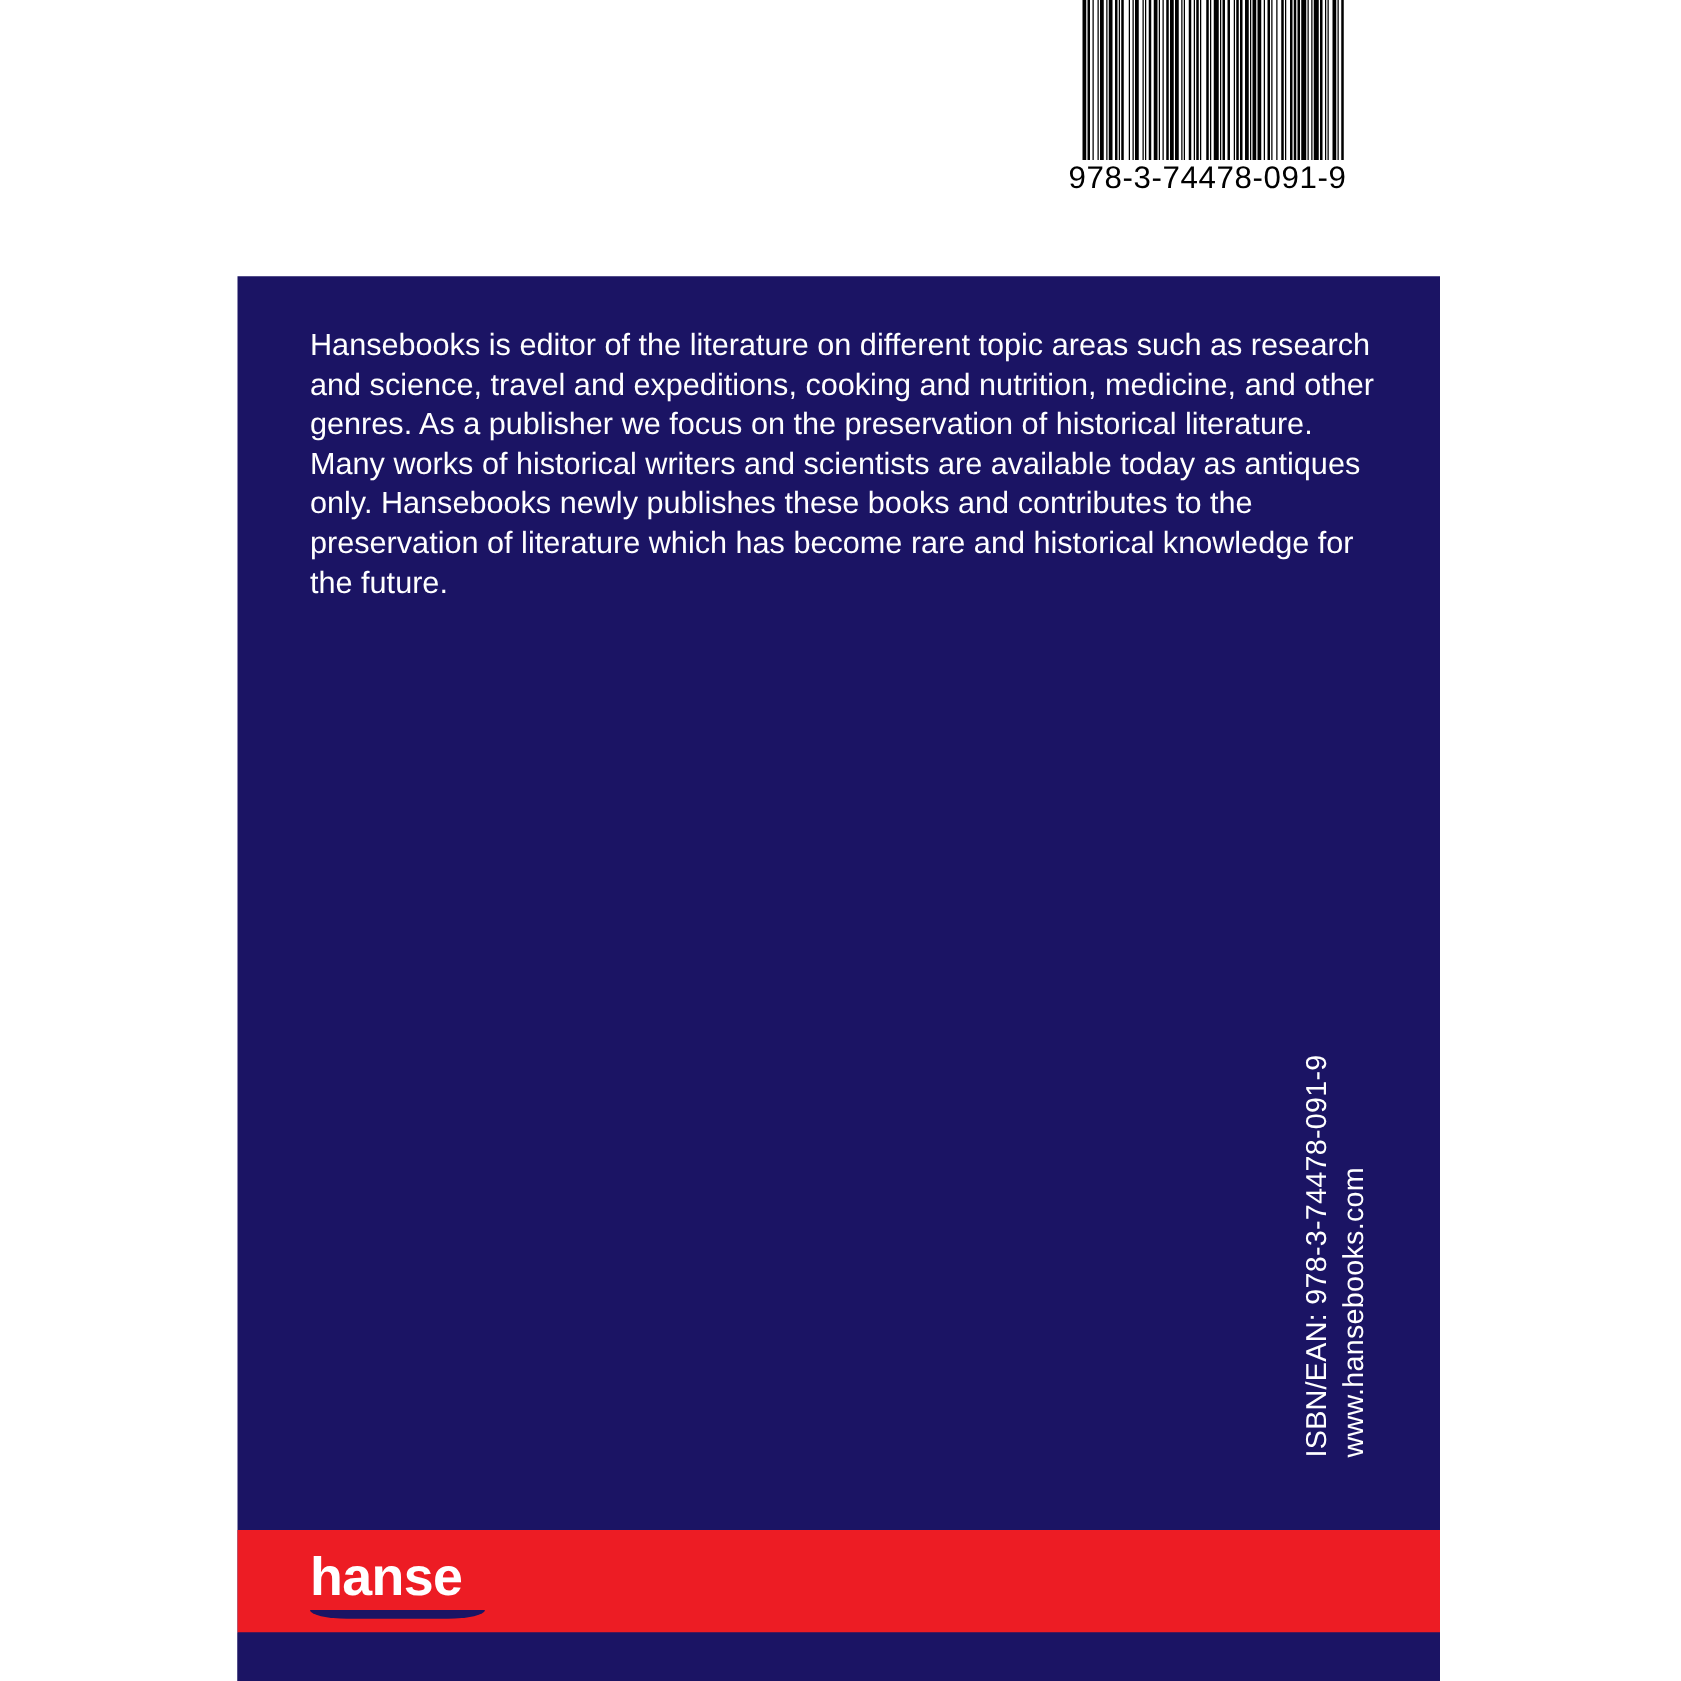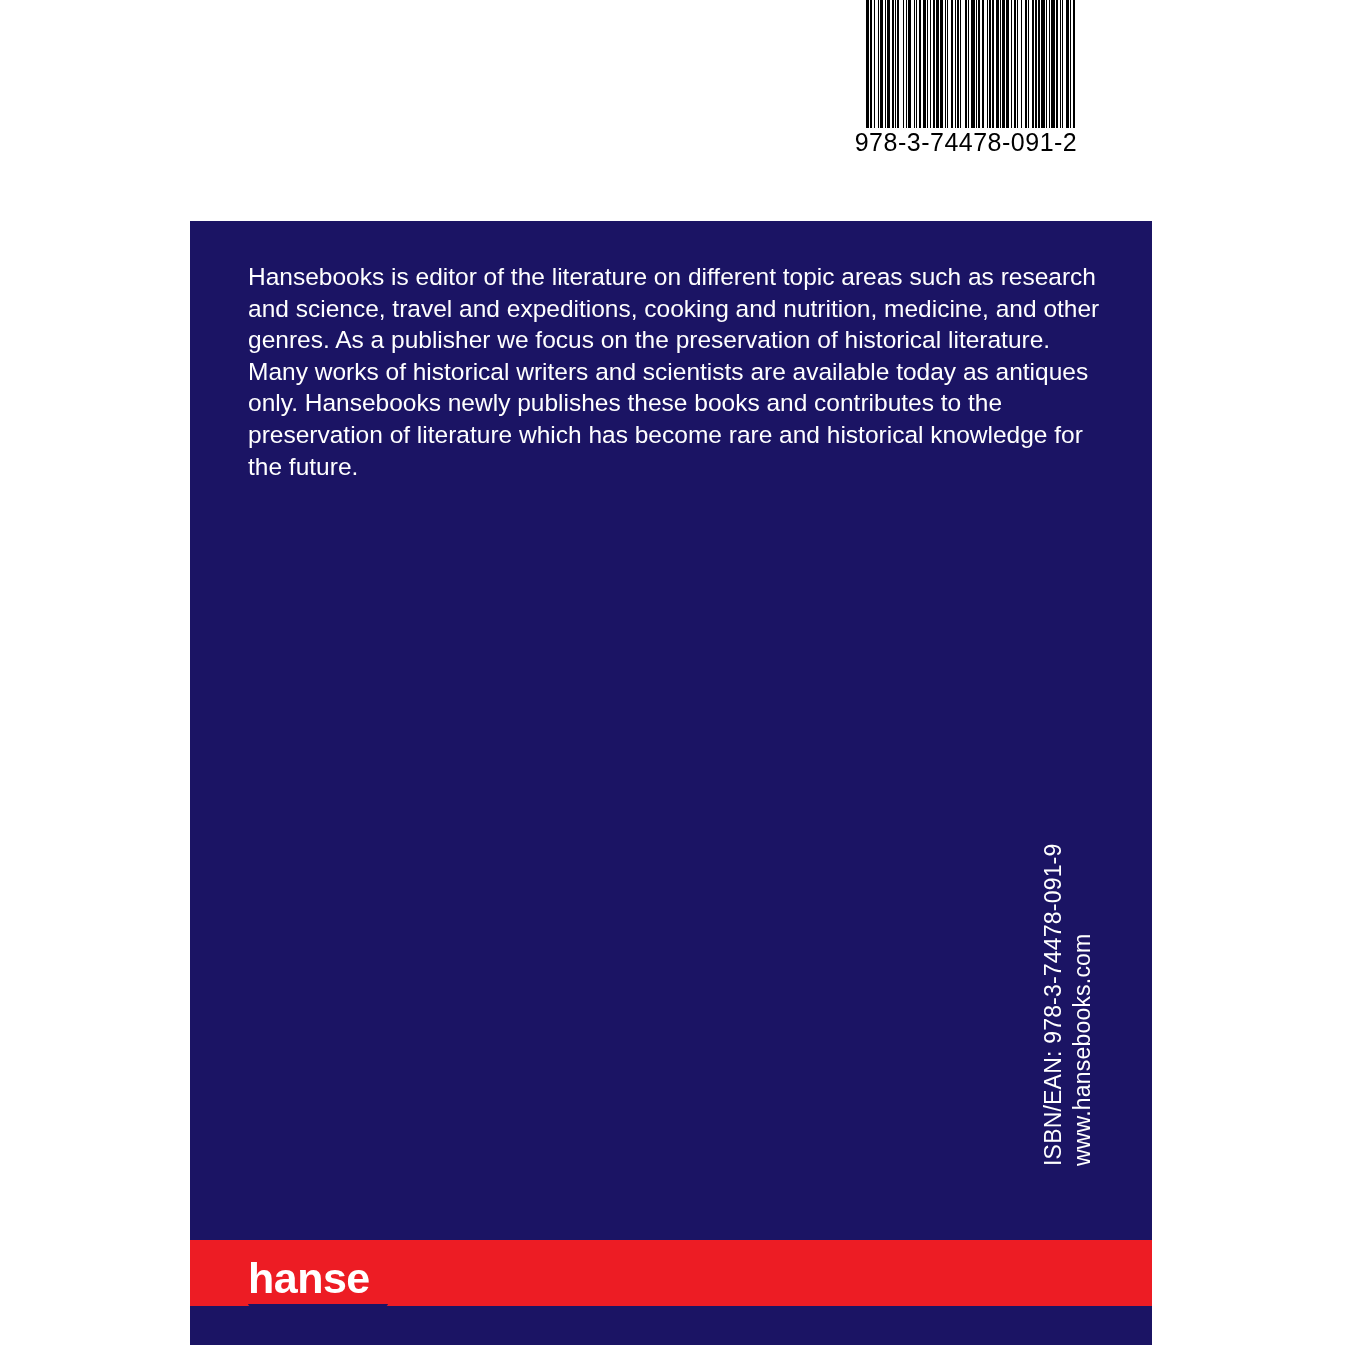--- a/index.html
+++ b/index.html
@@ -96,21 +96,20 @@
   }
 
   
   #footer-band {
     position: absolute;
     left: 190px;
     top: 1224px;
     width: 962px;
     height: 82px;
     background: #ed1c24;
-    margin-top: 16px;
   }
   #logo {
     position: absolute;
     left: 58px;
     top: 14px;
     color: #ffffff;
     font-size: 43px;
     font-weight: bold;
     letter-spacing: -0.5px;
     font-family: "Liberation Sans", sans-serif;
@@ -253,21 +252,21 @@
       <span style="width: 1.10995px; background: transparent;"></span>
       <span style="width: 1.10995px;"></span>
       <span style="width: 2.2199px; background: transparent;"></span>
       <span style="width: 3.32984px;"></span>
       <span style="width: 1.10995px; background: transparent;"></span>
       <span style="width: 1.10995px;"></span>
       <span style="width: 2.2199px; background: transparent;"></span>
       <span style="width: 1.10995px;"></span>
       <span style="width: 3.32984px; background: transparent;"></span>
     </div>
-  <div id="barcode-number">978-3-74478-091-2</div>
+  <div id="barcode-number">978-3-74478-091-9</div>
 </div>
 
 <div id="cover-panel">
 
   <div id="blurb">
     <p>Hansebooks is editor of the literature on different topic areas such as research and science, travel and expeditions, cooking and nutrition, medicine, and other genres. As a publisher we focus on the preservation of historical literature. Many works of historical writers and scientists are available today as antiques only. Hansebooks newly publishes these books and contributes to the preservation of literature which has become rare and historical knowledge for the future.</p>
   </div>
 
   <div id="vertical-info">
     <span class="vtext">ISBN/EAN: 978-3-74478-091-9</span>

